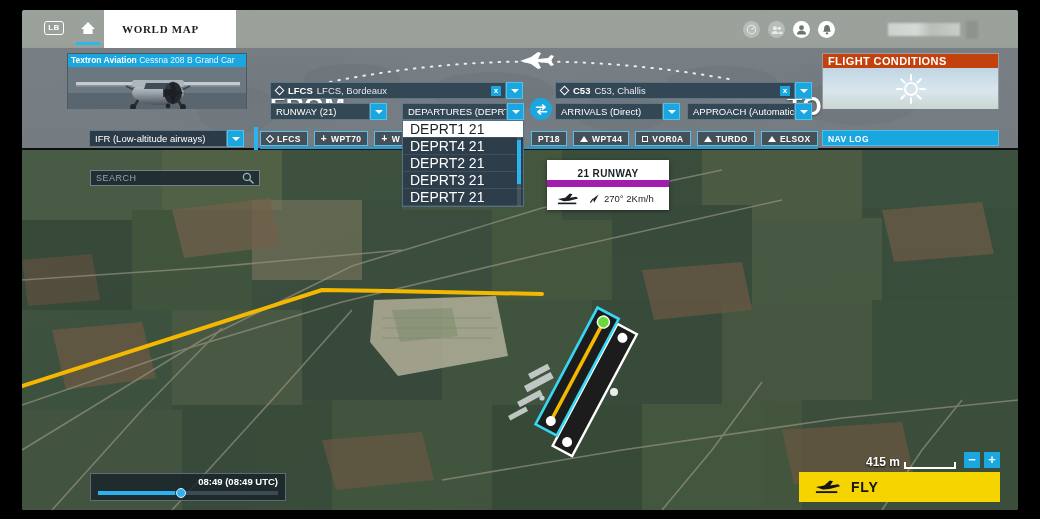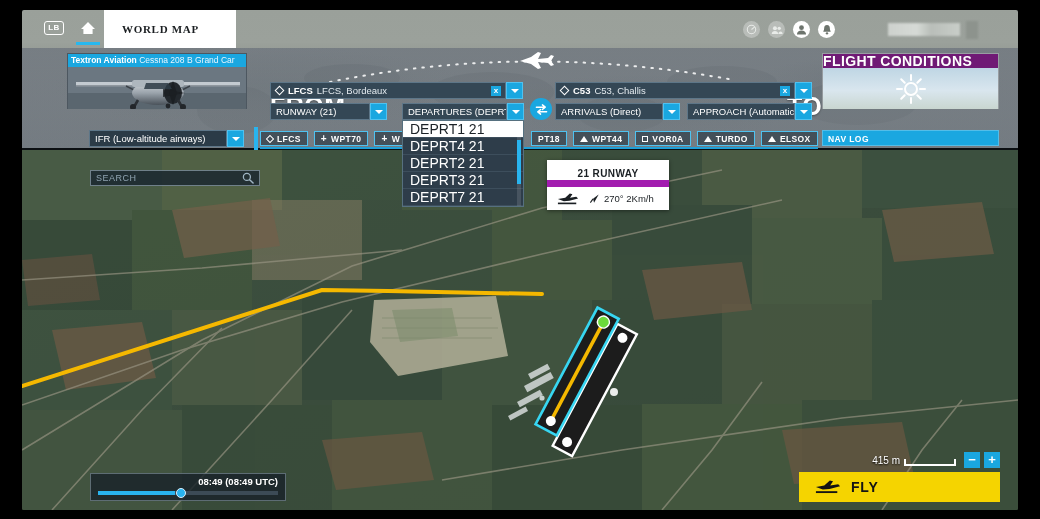--- a/index.html
+++ b/index.html
@@ -264,23 +264,23 @@
     width: 558px; height: 2px; background: #1e9fd8;
   }
 
   
   #fc-panel {
     position: absolute; left: 800px; top: 43px;
     width: 177px; height: 56px;
     border: 1px solid rgba(255,255,255,.25);
   }
   #fc-title {
-    height: 14px; background: #701a75; color: #fff;
-    font-size: 14px; font-weight: bold; letter-spacing:.4px;
-    line-height: 14px; 
+    height: 14px; background: #c2410c; color: #fff;
+    font-size: 11px; font-weight: bold; letter-spacing:.4px;
+    line-height: 14px; padding-left: 5px;
   }
   #fc-body {
     height: 41px;
     background: linear-gradient(to bottom, #bfd6e4 0%, #d9e6ee 55%, #c9d6d0 100%);
     display:flex; align-items:center; justify-content:center;
   }
   #navlog-panel {
     position: absolute; left: 800px; top: 120px;
     width: 177px; height: 16px;
     background: #1aa7e0;
@@ -332,21 +332,21 @@
     height: 23px; display: flex; align-items: center;
     padding: 0 10px; gap: 10px;
   }
   #rw-wind { font-size: 9.5px; color:#1a1f23; display:flex; align-items:center; gap:4px; }
 
   
   #scale-wrap {
     position: absolute; right: 62px; top: 305px;
     display: flex; align-items: flex-end; gap: 4px;
   }
-  #scale-label { font-size: 10px; font-weight: normal; color: #fff; text-shadow: 0 1px 2px #000; }
+  #scale-label { font-size: 12px; font-weight: bold; color: #fff; text-shadow: 0 1px 2px #000; }
   #scale-bar {
     width: 52px; height: 7px;
     border-left: 2px solid #fff; border-right: 2px solid #fff; border-bottom: 2px solid #fff;
   }
   .zoom-btn {
     position: absolute; top: 302px;
     width: 16px; height: 16px;
     background: #1aa7e0;
     color: #fff; font-size: 13px; font-weight: bold;
     text-align: center; line-height: 15px;

